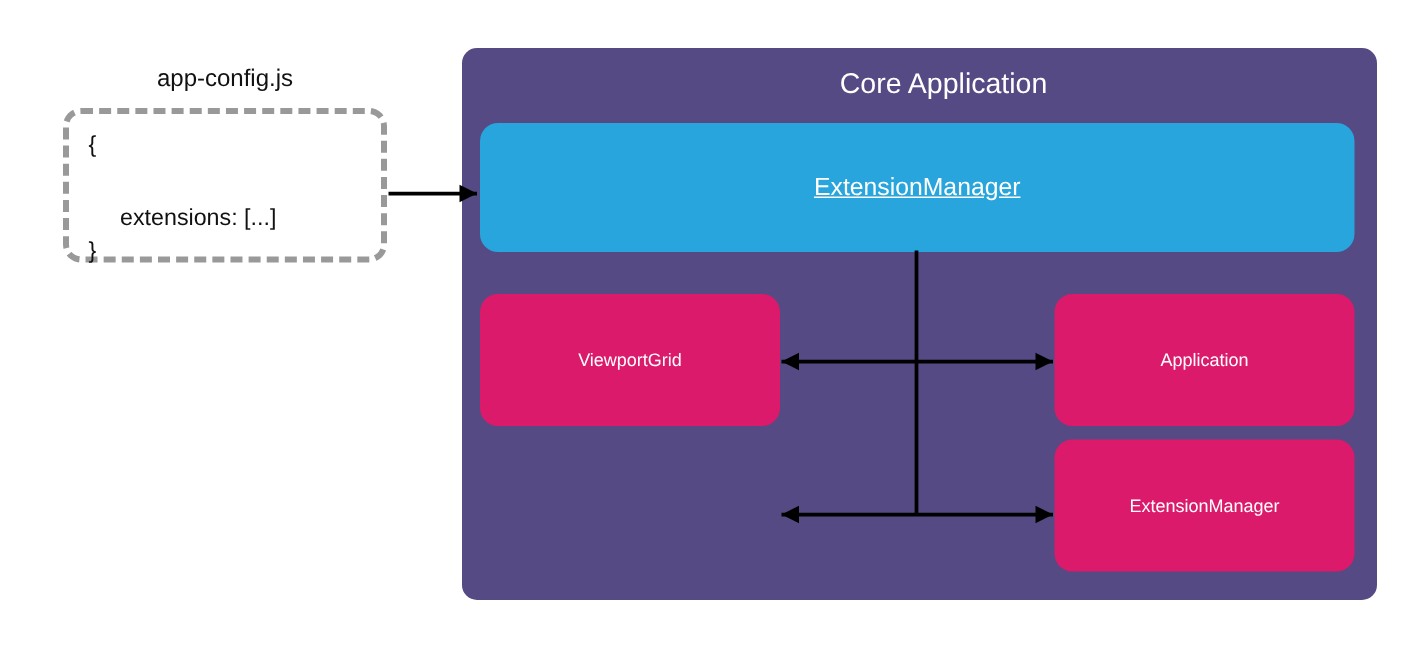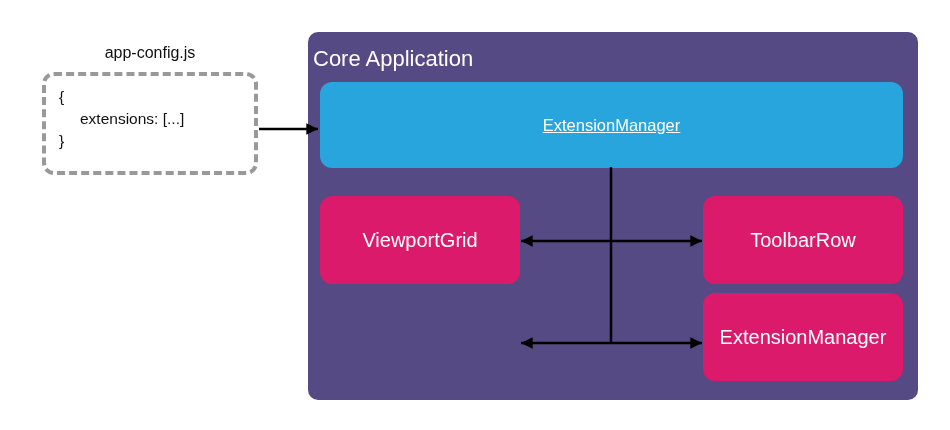--- a/index.html
+++ b/index.html
@@ -36,38 +36,39 @@
     height: 103px;
     box-sizing: border-box;
     border: 4px dashed var(--color-dashed-border, #999999);
     border-radius: 12px;
     padding: 10px 0 0 13px;
     color: var(--color-text-dark, #111111);
     font-size: 15.5px;
     line-height: 22px;
   }
   .code-line { display: block; white-space: pre; }
-  .code-line.indent { padding-left: 21px; }
+  .code-line.indent { padding-left: 21px; margin-top: 27px; }
 
   
   .core-box {
     position: absolute;
     left: 308px;
     top: 32px;
     width: 610px;
     height: 368px;
     background: var(--color-core-bg, #554A83);
     border-radius: 10px;
   }
   .core-title {
     position: absolute;
     top: 14px;
-    left: 5px;
+    left: 16px;
     width: 100%;
-    font-size: 22px;
+    text-align: center;
+    font-size: 19px;
     color: var(--color-text-light, #ffffff);
   }
   .ext-manager {
     position: absolute;
     left: 12px;
     top: 50px;
     width: 583px;
     height: 86px;
     background: var(--color-extension-manager-bg, #28A5DC);
     border-radius: 12px;
@@ -80,21 +81,21 @@
   }
   .module {
     position: absolute;
     width: 200px;
     height: 88px;
     background: var(--color-module-bg, #DB1A6C);
     border-radius: 12px;
     display: flex;
     align-items: center;
     justify-content: center;
-    font-size: 20px;
+    font-size: 12px;
     color: var(--color-text-light, #ffffff);
   }
   .module.pos-tl { left: 12px;  top: 164px; }
   .module.pos-tr { left: 395px; top: 164px; }
   .module.pos-bl { left: 12px;  top: 261px; }
   .module.pos-br { left: 395px; top: 261px; }
 
   
   .arrows {
     position: absolute;
@@ -129,21 +130,21 @@
     <div class="core-title">Core Application</div>
 
     <div class="ext-manager">
       <span>ExtensionManager</span>
     </div>
 
     <div class="module pos-tl">
       <span>ViewportGrid</span>
     </div>
     <div class="module pos-tr">
-      <span>ToolbarRow</span>
+      <span>Application</span>
     </div>
     <div class="module pos-br">
       <span>ExtensionManager</span>
     </div>
   </div>
 
   <svg class="arrows" viewBox="0 0 950 430" xmlns="http://www.w3.org/2000/svg">
     <defs>
       <marker id="ah" viewBox="0 0 12 12" refX="11" refY="6" markerWidth="14" markerHeight="14" markerUnits="userSpaceOnUse" orient="auto-start-reverse">
         <path d="M1,1 L11,6 L1,11 Z"></path>

